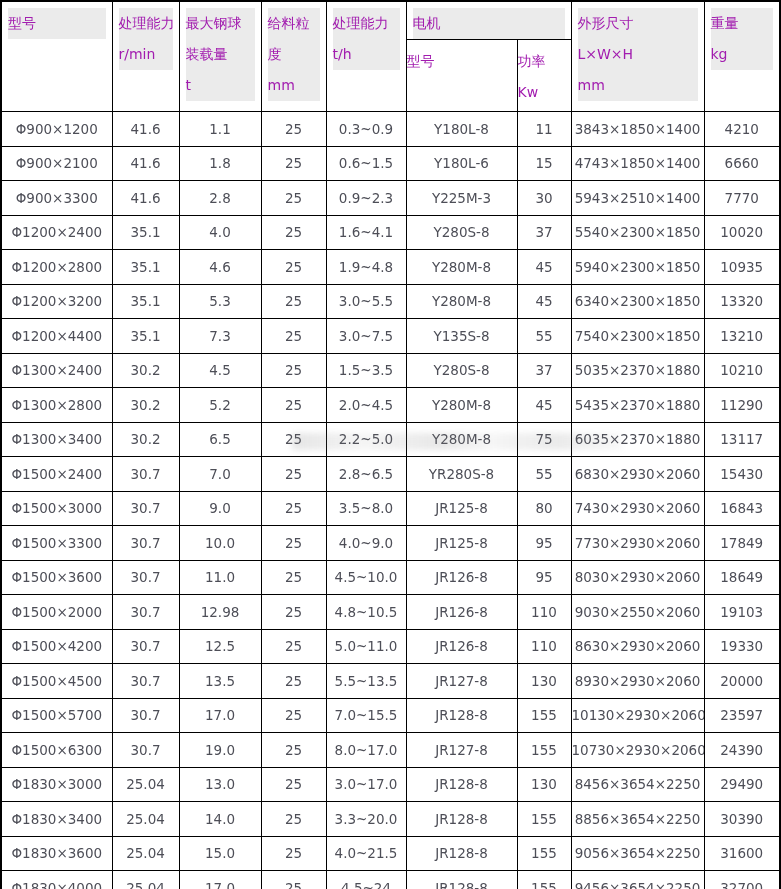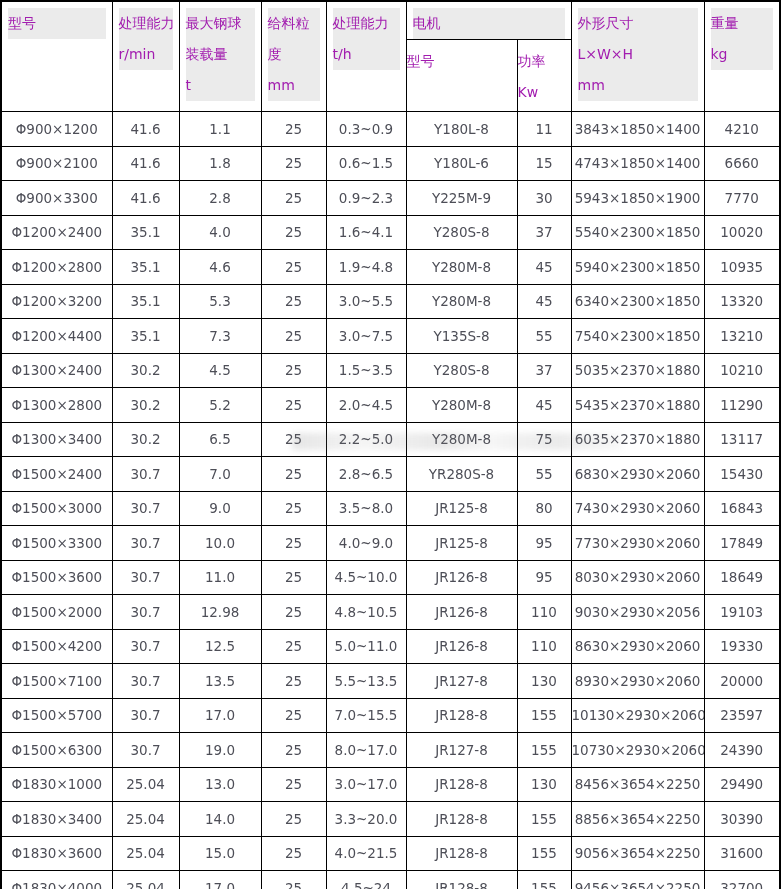--- a/index.html
+++ b/index.html
@@ -165,23 +165,23 @@
           <td>15</td>
           <td>4743×1850×1400</td>
           <td>6660</td>
         </tr>
         <tr>
           <td>Φ900×3300</td>
           <td>41.6</td>
           <td>2.8</td>
           <td>25</td>
           <td>0.9~2.3</td>
-          <td>Y225M-9</td>
+          <td>Y225M-3</td>
           <td>30</td>
-          <td>5943×1850×1900</td>
+          <td>5943×2510×1400</td>
           <td>7770</td>
         </tr>
         <tr>
           <td>Φ1200×2400</td>
           <td>35.1</td>
           <td>4.0</td>
           <td>25</td>
           <td>1.6~4.1</td>
           <td>Y280S-8</td>
           <td>37</td>
@@ -299,36 +299,36 @@
           <td>18649</td>
         </tr>
         <tr>
           <td>Φ1500×2000</td>
           <td>30.7</td>
           <td>12.98</td>
           <td>25</td>
           <td>4.8~10.5</td>
           <td>JR126-8</td>
           <td>110</td>
-          <td>9030×2930×2056</td>
+          <td>9030×2550×2060</td>
           <td>19103</td>
         </tr>
         <tr>
           <td>Φ1500×4200</td>
           <td>30.7</td>
           <td>12.5</td>
           <td>25</td>
           <td>5.0~11.0</td>
           <td>JR126-8</td>
           <td>110</td>
           <td>8630×2930×2060</td>
           <td>19330</td>
         </tr>
         <tr>
-          <td>Φ1500×7100</td>
+          <td>Φ1500×4500</td>
           <td>30.7</td>
           <td>13.5</td>
           <td>25</td>
           <td>5.5~13.5</td>
           <td>JR127-8</td>
           <td>130</td>
           <td>8930×2930×2060</td>
           <td>20000</td>
         </tr>
         <tr>
@@ -347,21 +347,21 @@
           <td>30.7</td>
           <td>19.0</td>
           <td>25</td>
           <td>8.0~17.0</td>
           <td>JR127-8</td>
           <td>155</td>
           <td>10730×2930×2060</td>
           <td>24390</td>
         </tr>
         <tr>
-          <td>Φ1830×1000</td>
+          <td>Φ1830×3000</td>
           <td>25.04</td>
           <td>13.0</td>
           <td>25</td>
           <td>3.0~17.0</td>
           <td>JR128-8</td>
           <td>130</td>
           <td>8456×3654×2250</td>
           <td>29490</td>
         </tr>
         <tr>

